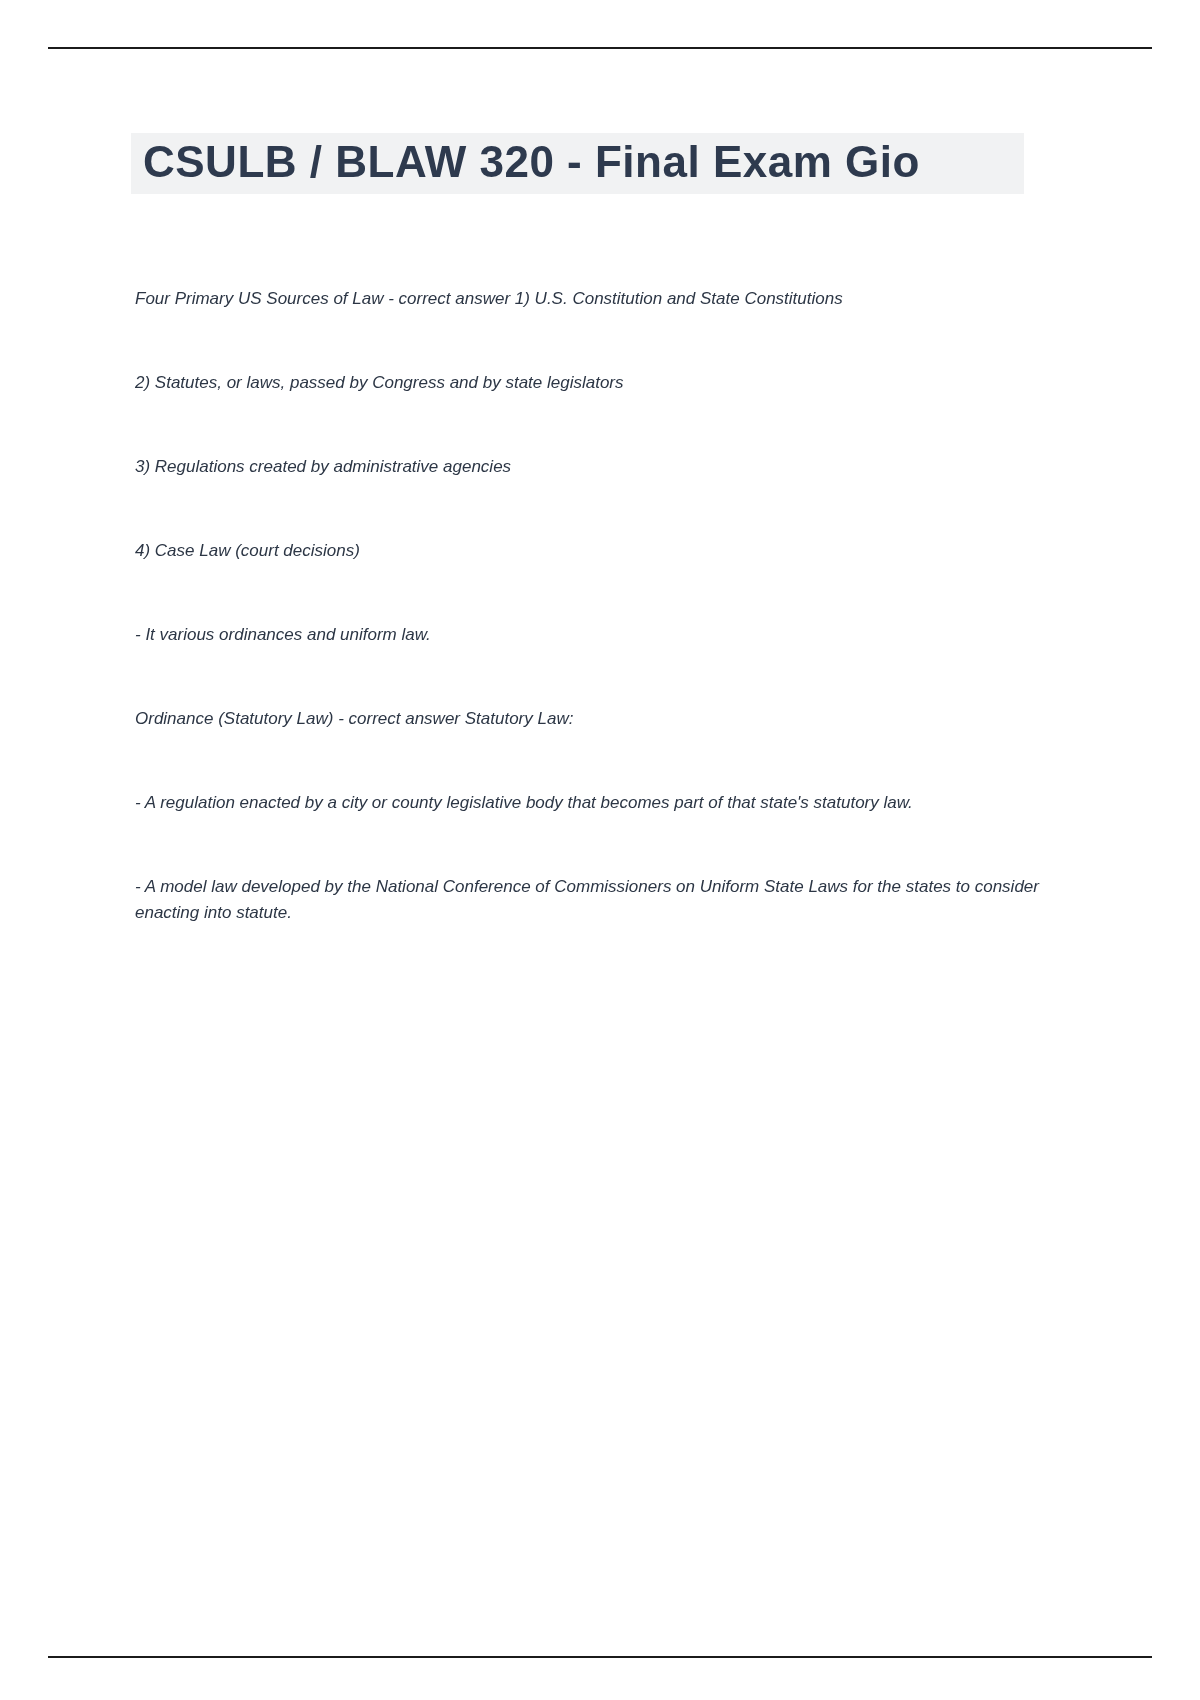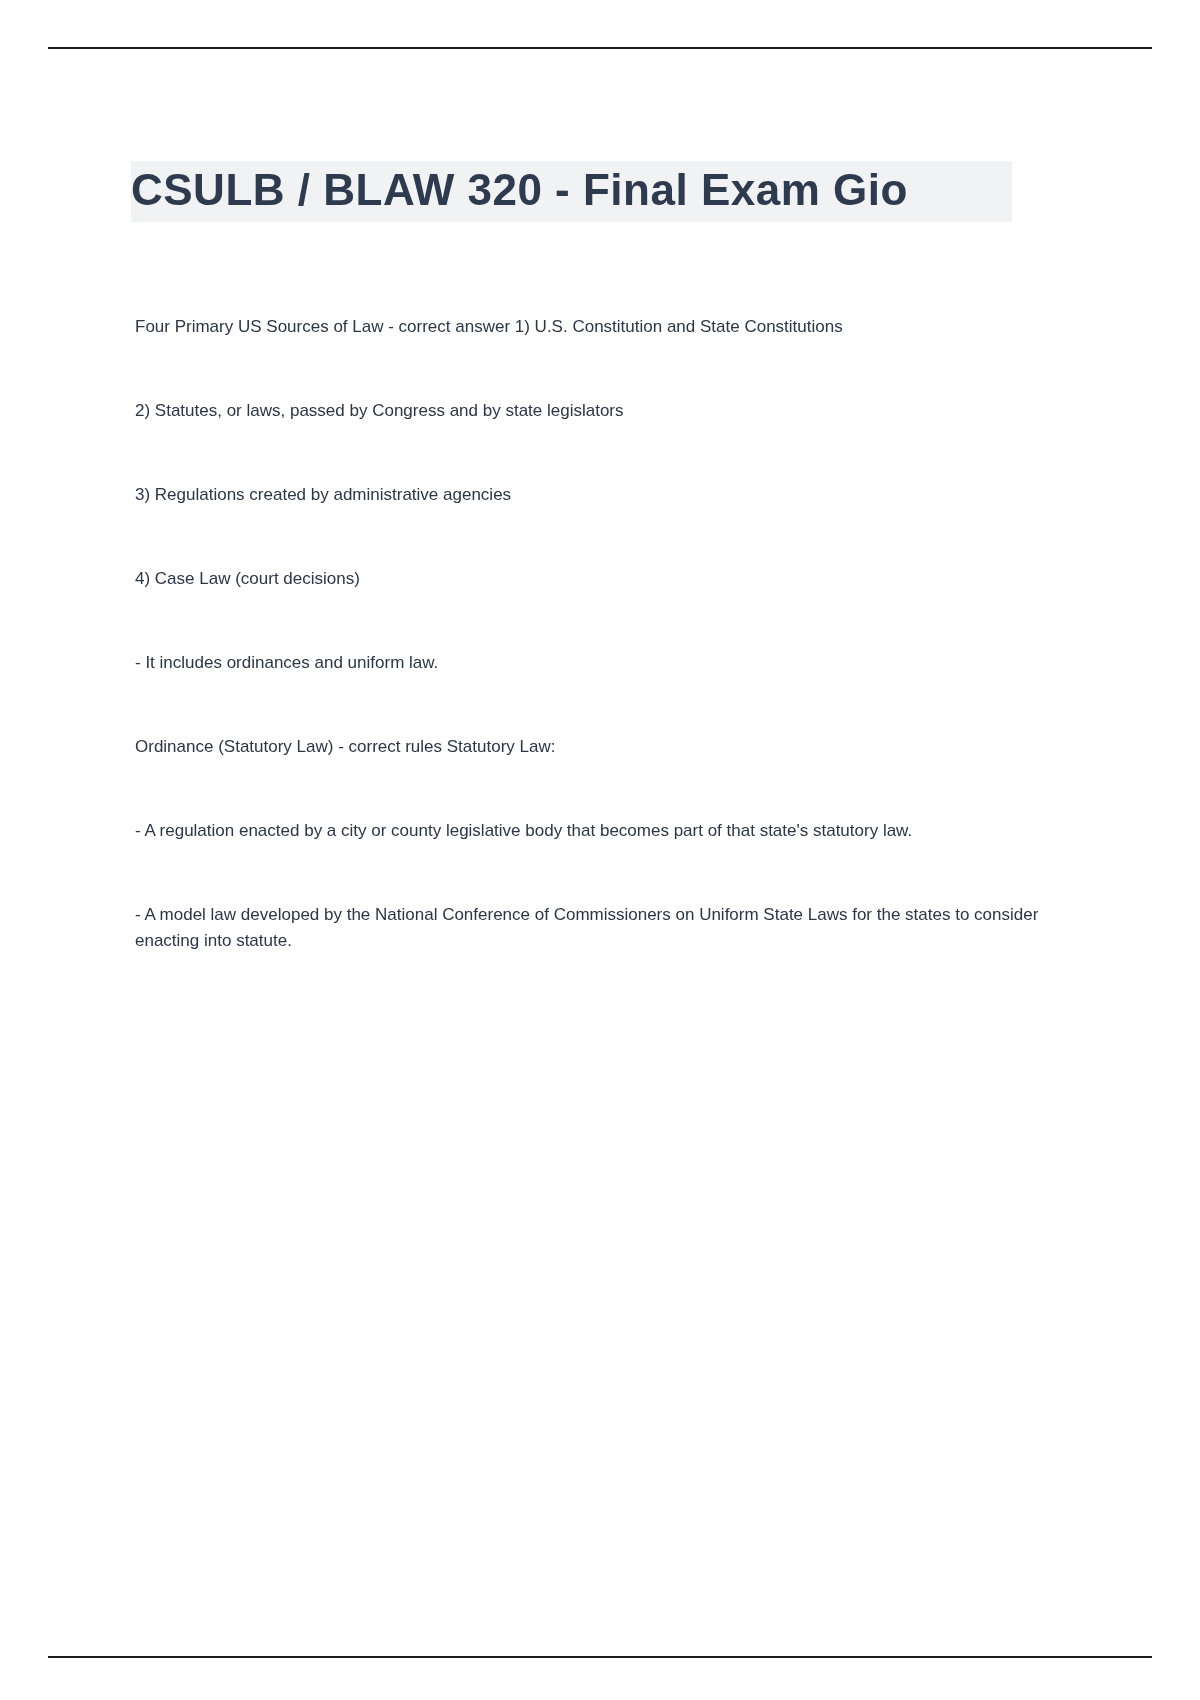--- a/index.html
+++ b/index.html
@@ -37,27 +37,27 @@
     margin: 133px 0 0 0;
     font-size: 44px;
     line-height: 1.15;
     font-weight: bold;
     color: #2e3a4e;
     letter-spacing: 0.5px;
   }
   h1.doc-title .hl {
     display: inline-block;
     background: #f1f2f3;
-    padding: 4px 104px 6px 0;
+    padding: 4px 104px 6px 12px;
     margin-left: -4px;
-    margin-top: 28px;
   }
 
   .body-copy {
     margin-top: 92px;
+    font-style: italic;
   }
   .body-copy p {
     margin: 0 0 58px 0;
     font-size: 17px;
     line-height: 26px;
     color: #2c3645;
     max-width: 930px;
   }
   .body-copy p:last-child {
     margin-bottom: 0;
@@ -74,22 +74,22 @@
 
     <h1 class="doc-title">
       <span class="hl">CSULB / BLAW 320 - Final Exam Gio</span>
     </h1>
 
     <div class="body-copy">
       <p>Four Primary US Sources of Law - correct answer 1) U.S. Constitution and State Constitutions</p>
       <p>2) Statutes, or laws, passed by Congress and by state legislators</p>
       <p>3) Regulations created by administrative agencies</p>
       <p>4) Case Law (court decisions)</p>
-      <p>- It includes ordinances and uniform law.</p>
-      <p>Ordinance (Statutory Law) - correct rules Statutory Law:</p>
+      <p>- It various ordinances and uniform law.</p>
+      <p>Ordinance (Statutory Law) - correct answer Statutory Law:</p>
       <p>- A regulation enacted by a city or county legislative body that becomes part of that state's statutory law.</p>
       <p>- A model law developed by the National Conference of Commissioners on Uniform State Laws for the states to consider enacting into statute.</p>
     </div>
 
   </div>
 
   <div class="rule rule-bottom"></div>
 
 </div>
 

